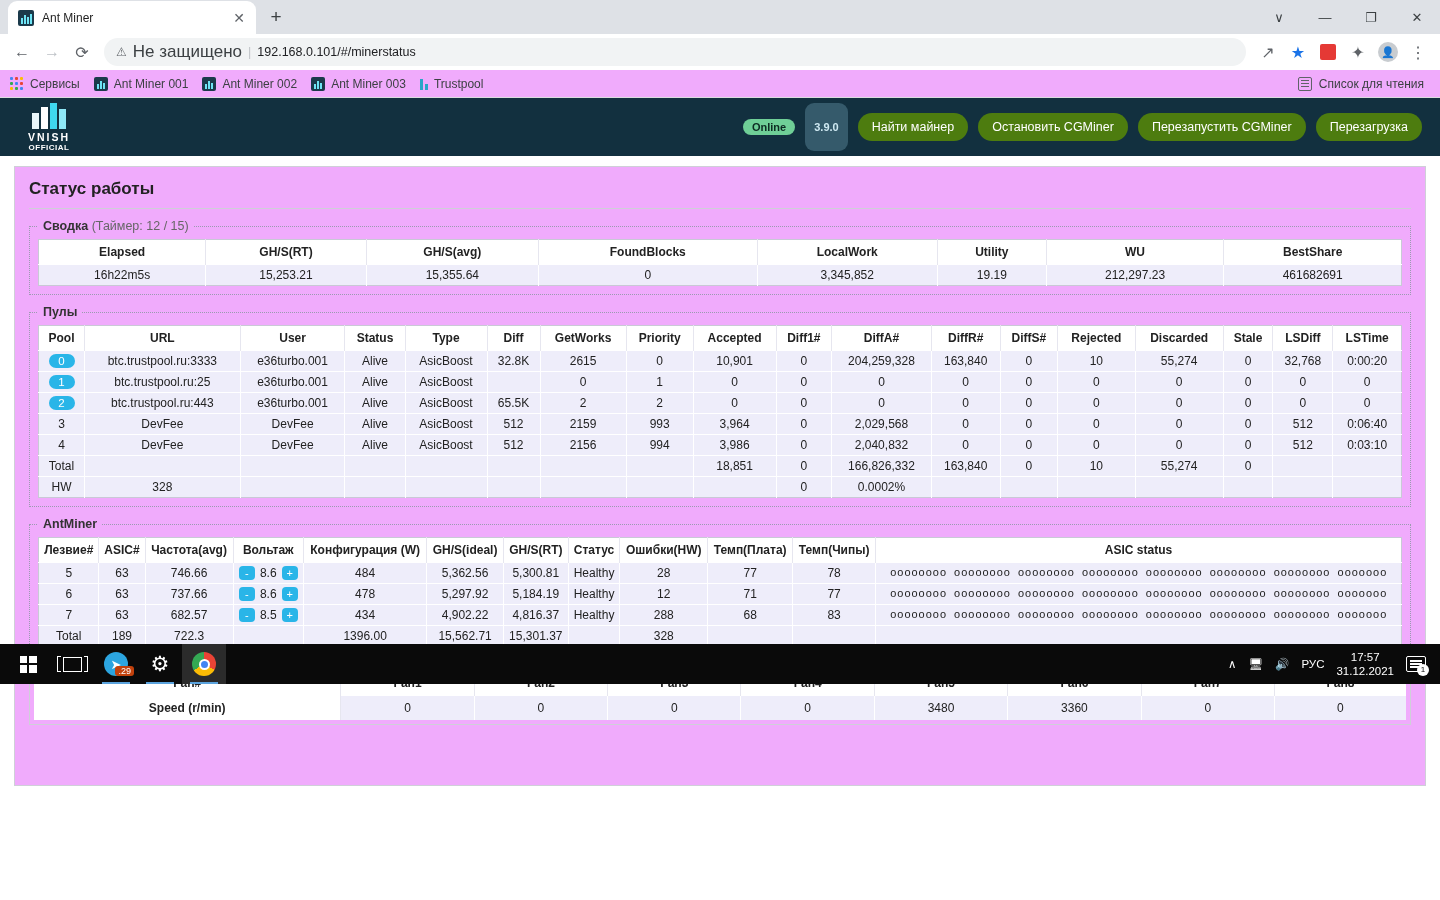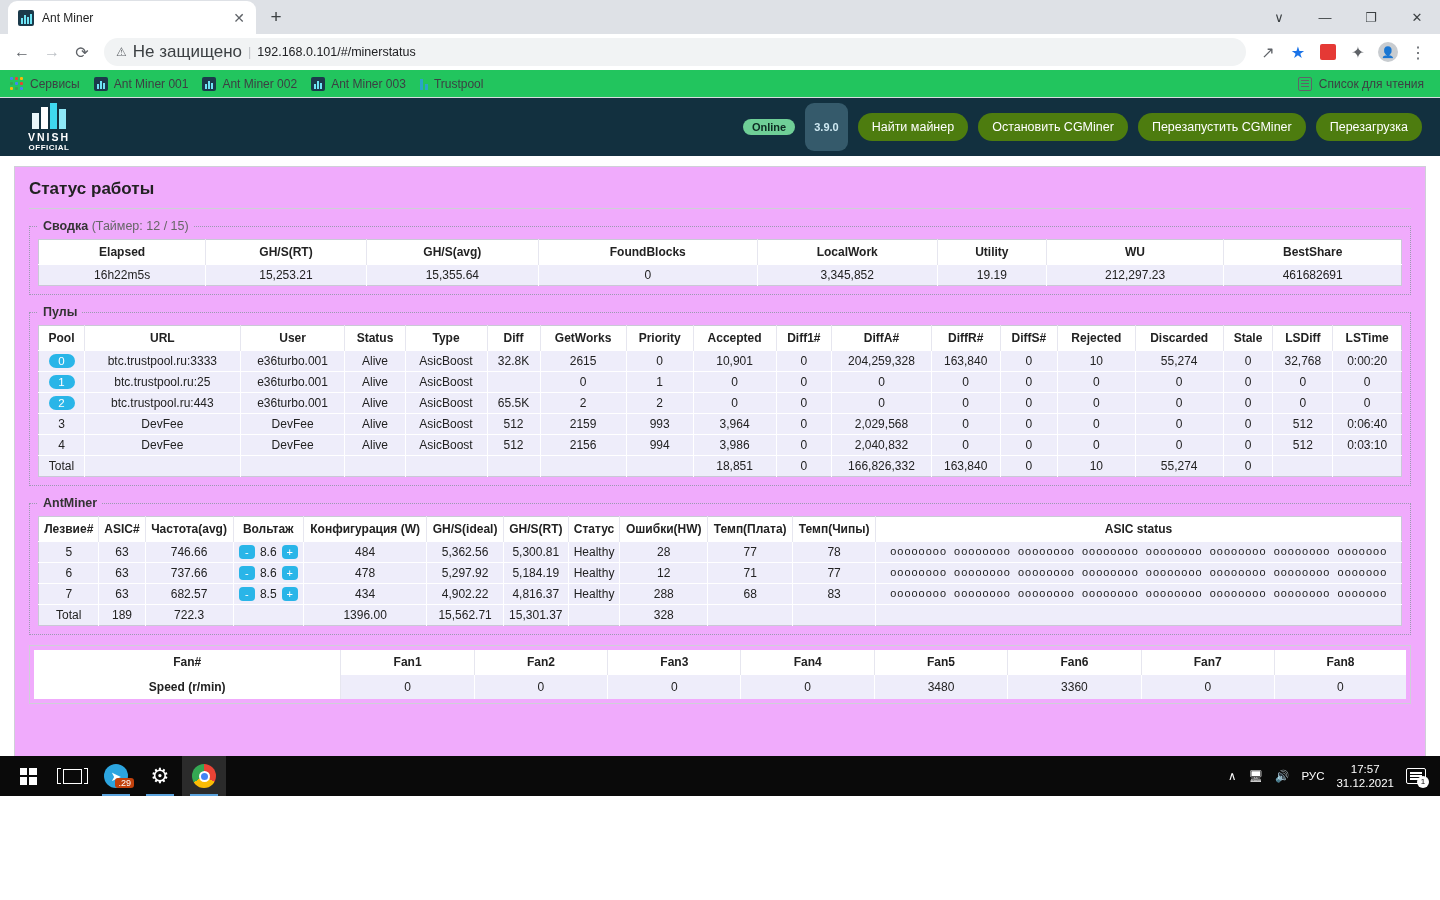--- a/index.html
+++ b/index.html
@@ -5,21 +5,21 @@
   * { box-sizing: border-box; }
   html, body {
     margin: 0; padding: 0;
     width: 1440px; height: 900px;
     overflow: hidden;
     font-family: "Liberation Sans", sans-serif;
     background: #fff;
   }
 
   
-  .browser { width: 1440px; height: 756px; background: #dee1e6; position: relative; }
+  .browser { width: 1440px; height: 644px; background: #dee1e6; position: relative; }
 
   .tabstrip { height: 34px; background: #dee1e6; display: flex; align-items: flex-end; padding-left: 8px; position: relative; }
   .tab {
     width: 248px; height: 33px; background: #fff; border-radius: 9px 9px 0 0;
     display: flex; align-items: center; padding: 0 8px 0 10px; gap: 8px;
     font-size: 12px; color: #1f1f1f;
   }
   .tab-favicon {
     width: 16px; height: 16px; background: #1b3a4b; border-radius: 2px;
     display: flex; align-items: flex-end; justify-content: center; gap: 1px; padding-bottom: 2px;
@@ -49,21 +49,21 @@
   .warn-icon { color: #5f6368; font-size: 12px; }
   .notsecure { color: #3c4043; font-size: 17px; }
   .omnibox .sep { color: #c0c4c8; }
   .url { color: #202124; font-size: 12.5px; }
   .tb-right { display: flex; align-items: center; gap: 2px; }
   .ext-red { width: 16px; height: 16px; background:#e53935; border-radius:2px; display:flex;
     align-items:center; justify-content:center; font-size:10px; color:#fff; }
   .avatar-btn { width:20px;height:20px;border-radius:50%;background:#c8ccd0;display:flex;
     align-items:center;justify-content:center;color:#5f6368;font-size:11px;}
 
-  .bookmarks { height: 28px; background: #22c55e; display: flex; align-items: center;
+  .bookmarks { height: 28px; background: #f0abfc; display: flex; align-items: center;
     padding: 0 10px; gap: 14px; font-size: 12px; color: #3c4043; border-bottom: 1px solid #dadce0; }
   .bm { display: flex; align-items: center; gap: 6px; }
   .apps-grid { width: 14px; height: 14px; display: grid; grid-template-columns: repeat(3,3px);
     grid-template-rows: repeat(3,3px); gap: 2px; }
   .apps-grid span { display: block; width: 3px; height: 3px; background: #5f6368; border-radius: 1px; }
   .apps-grid span:nth-child(1){background:#4285f4;} .apps-grid span:nth-child(2){background:#ea4335;}
   .apps-grid span:nth-child(3){background:#fbbc05;} .apps-grid span:nth-child(4){background:#34a853;}
   .apps-grid span:nth-child(5){background:#4285f4;} .apps-grid span:nth-child(6){background:#ea4335;}
   .apps-grid span:nth-child(7){background:#fbbc05;} .apps-grid span:nth-child(8){background:#34a853;}
   .apps-grid span:nth-child(9){background:#4285f4;}
@@ -474,20 +474,40 @@
                 <td>0</td>
                 <td>166,826,332</td>
                 <td>163,840</td>
                 <td>0</td>
                 <td>10</td>
                 <td>55,274</td>
                 <td>0</td>
                 <td></td>
                 <td></td>
               </tr>
+              <tr>
+                <td>HW</td>
+                <td>328</td>
+                <td></td>
+                <td></td>
+                <td></td>
+                <td></td>
+                <td></td>
+                <td></td>
+                <td></td>
+                <td>0</td>
+                <td>0.0002%</td>
+                <td></td>
+                <td></td>
+                <td></td>
+                <td></td>
+                <td></td>
+                <td></td>
+                <td></td>
+              </tr>
             </tbody>
         </table>
       </fieldset>
 
       <fieldset class="grp">
         <legend>AntMiner</legend>
         <table class="grid">
           <thead>
               <tr id="am-head">
                 <th>Лезвие#</th>

